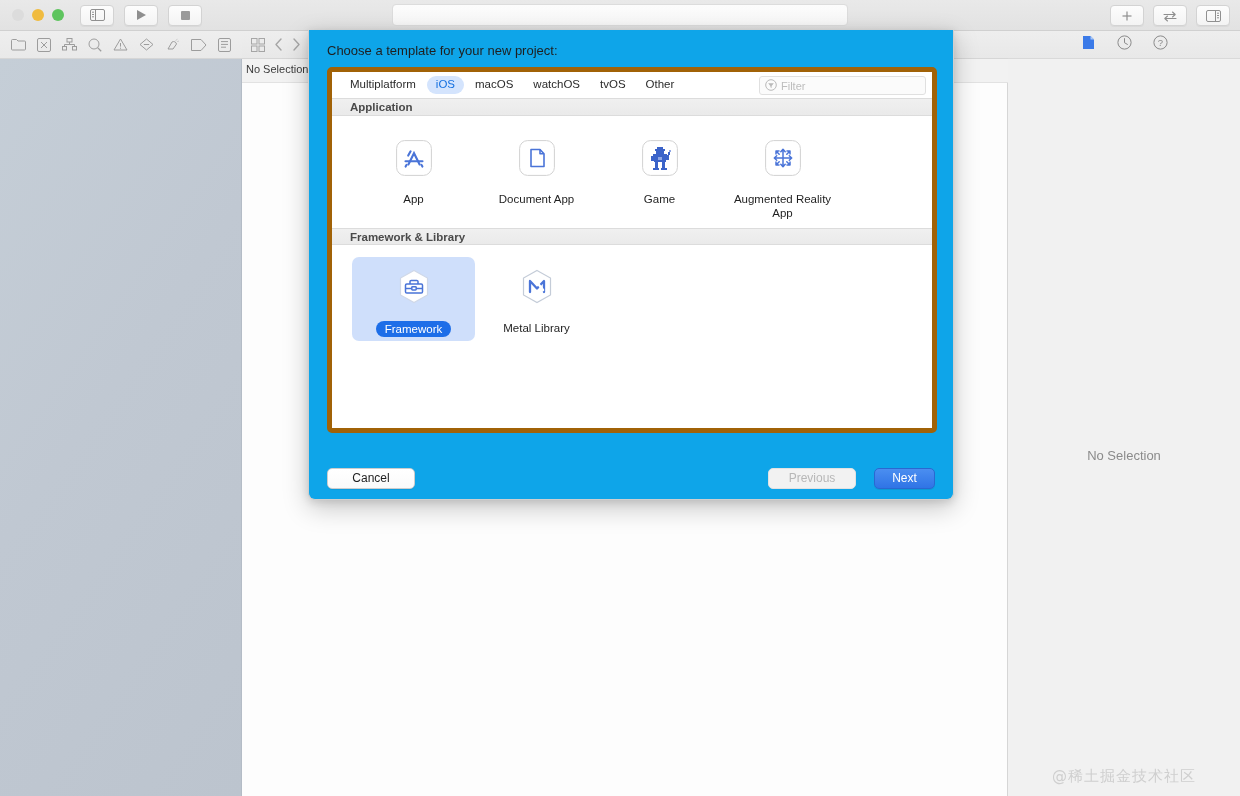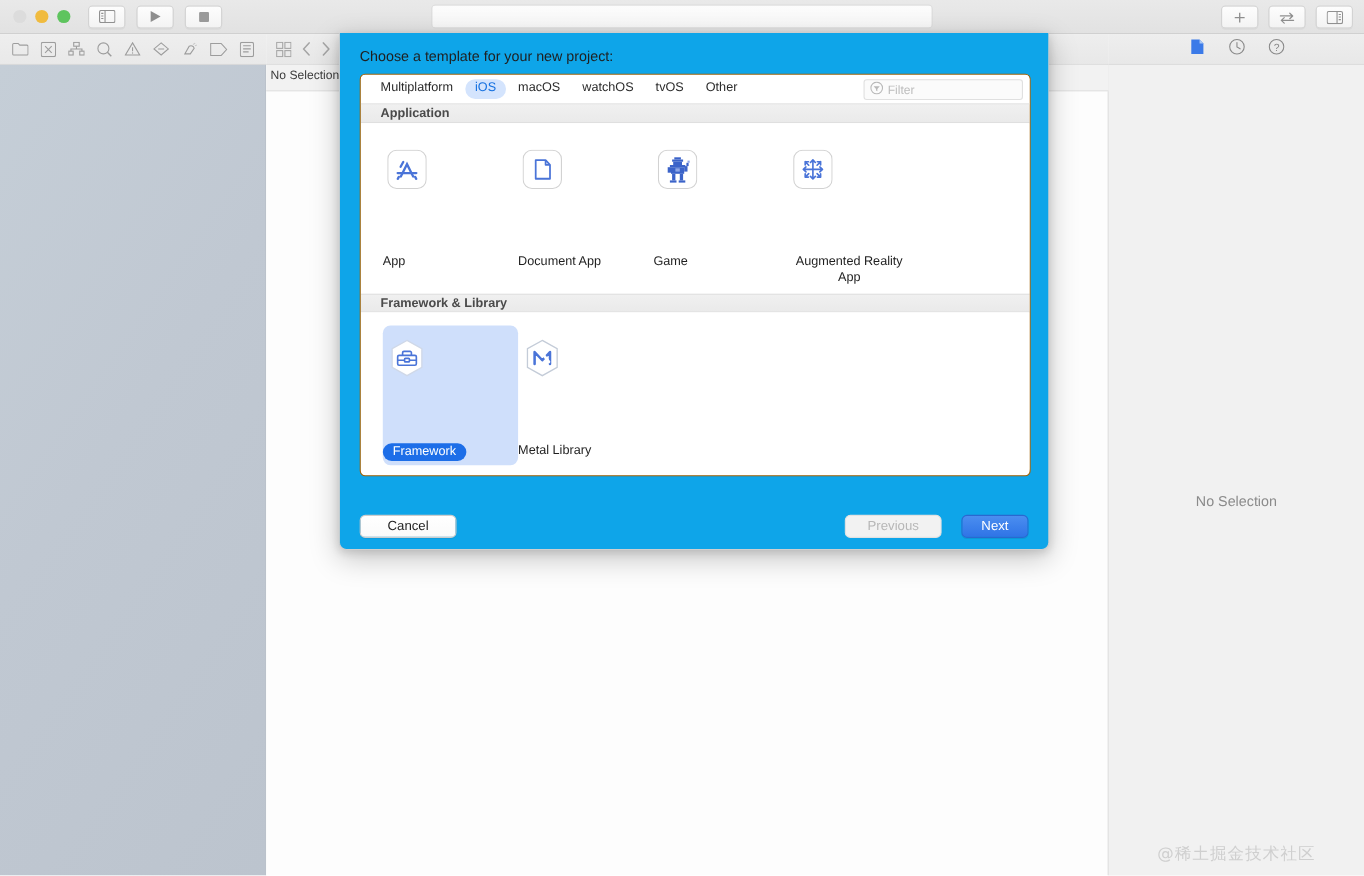--- a/index.html
+++ b/index.html
@@ -115,42 +115,42 @@
   }
   .sheet-title {
     font-size: 13px; color: #1f1f1f; font-weight: 400;
     padding: 13px 0 9px 18px;
   }
   .sheet-inner { padding: 0 18px; }
 
   .picker {
     width: 610px; height: 366px;
     background: #ffffff;
-    border: 1px solid #a16207; border-radius: 5px;
+    border: 5px solid #a16207; border-radius: 5px;
     overflow: hidden;
     display: flex; flex-direction: column;
   }
 
   
   .plat-row {
     height: 27px; flex: none;
     border-bottom: 1px solid #dcdcdc;
     display: flex; align-items: center; padding-left: 9px;
     background: #ffffff;
     position: relative;
   }
   .plat-tab {
     font-size: 11.5px; color: #2b2b2b;
     padding: 3px 9px; border-radius: 9px; margin-right: 2px;
     line-height: 1;
   }
   .plat-tab.active { background: #d4e4fd; color: #1470e0; }
   .filter-box {
     position: absolute; right: 6px; top: 4px;
-    width: 145px; height: 19px;
+    width: 167px; height: 19px;
     background: #fbfbfb; border: 1px solid #e0e0e0; border-radius: 3px;
     display: flex; align-items: center; padding-left: 5px; gap: 4px;
   }
   .filter-box .ph { font-size: 11px; color: #bdbdbd; }
 
   
   .sec-head {
     height: 17px; flex: none;
     background: linear-gradient(#f0f0f0, #eaeaea);
     border-bottom: 1px solid #dcdcdc;
@@ -158,25 +158,24 @@
     font-size: 11.5px; font-weight: bold; color: #4a4a4a;
   }
   .sec-head.second { border-top: 1px solid #dcdcdc; }
   .sec-body { background: #ffffff; padding: 12px 0 0 0; }
   .tpl-grid {
     display: flex; flex-wrap: wrap;
     padding-left: 20px;
   }
   .tpl {
     width: 123px;
-    display: flex; flex-direction: column; align-items: flex-start;
+    display: flex; flex-direction: column; align-items: center;
     padding-top: 8px; padding-bottom: 4px;
     margin-bottom: 4px;
     border-radius: 7px;
-    gap: 43px;
   }
   .tpl.selected { background: #cfdffb; }
   .tpl-icon {
     width: 44px; height: 44px;
     display: flex; align-items: center; justify-content: center;
   }
   .tpl-label {
     margin-top: 12px; font-size: 11.5px; color: #1f1f1f;
     text-align: center; line-height: 14px; max-width: 110px;
   }

